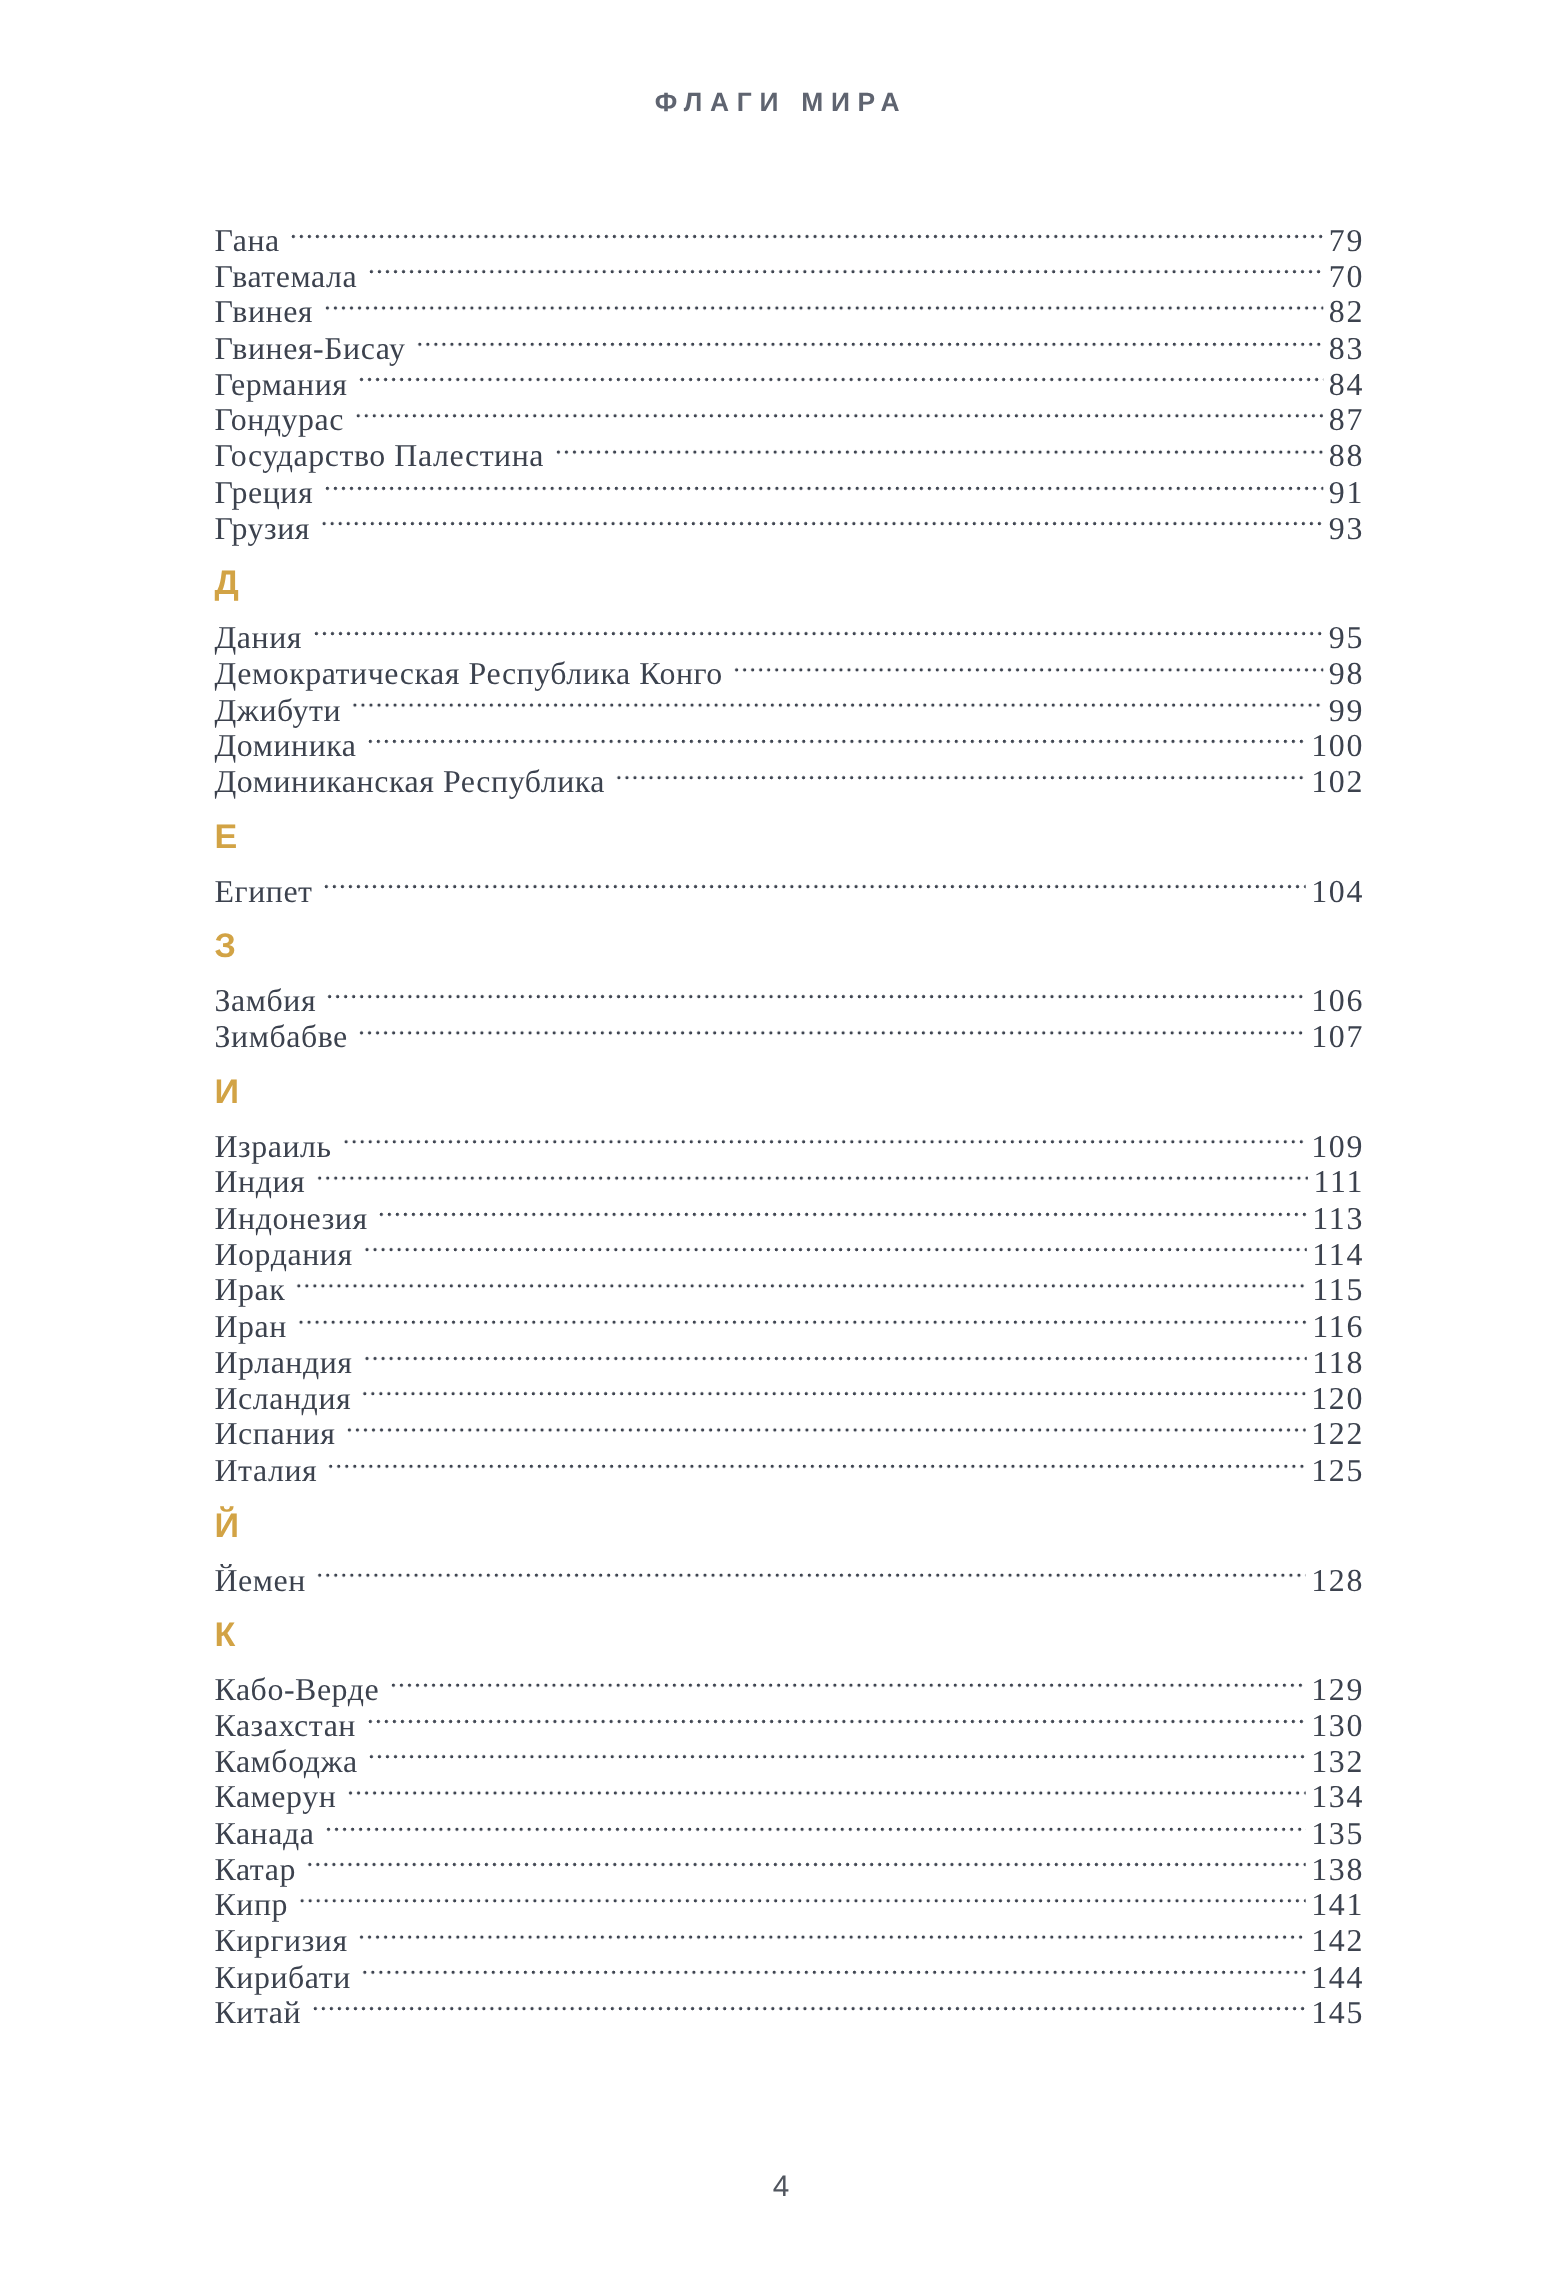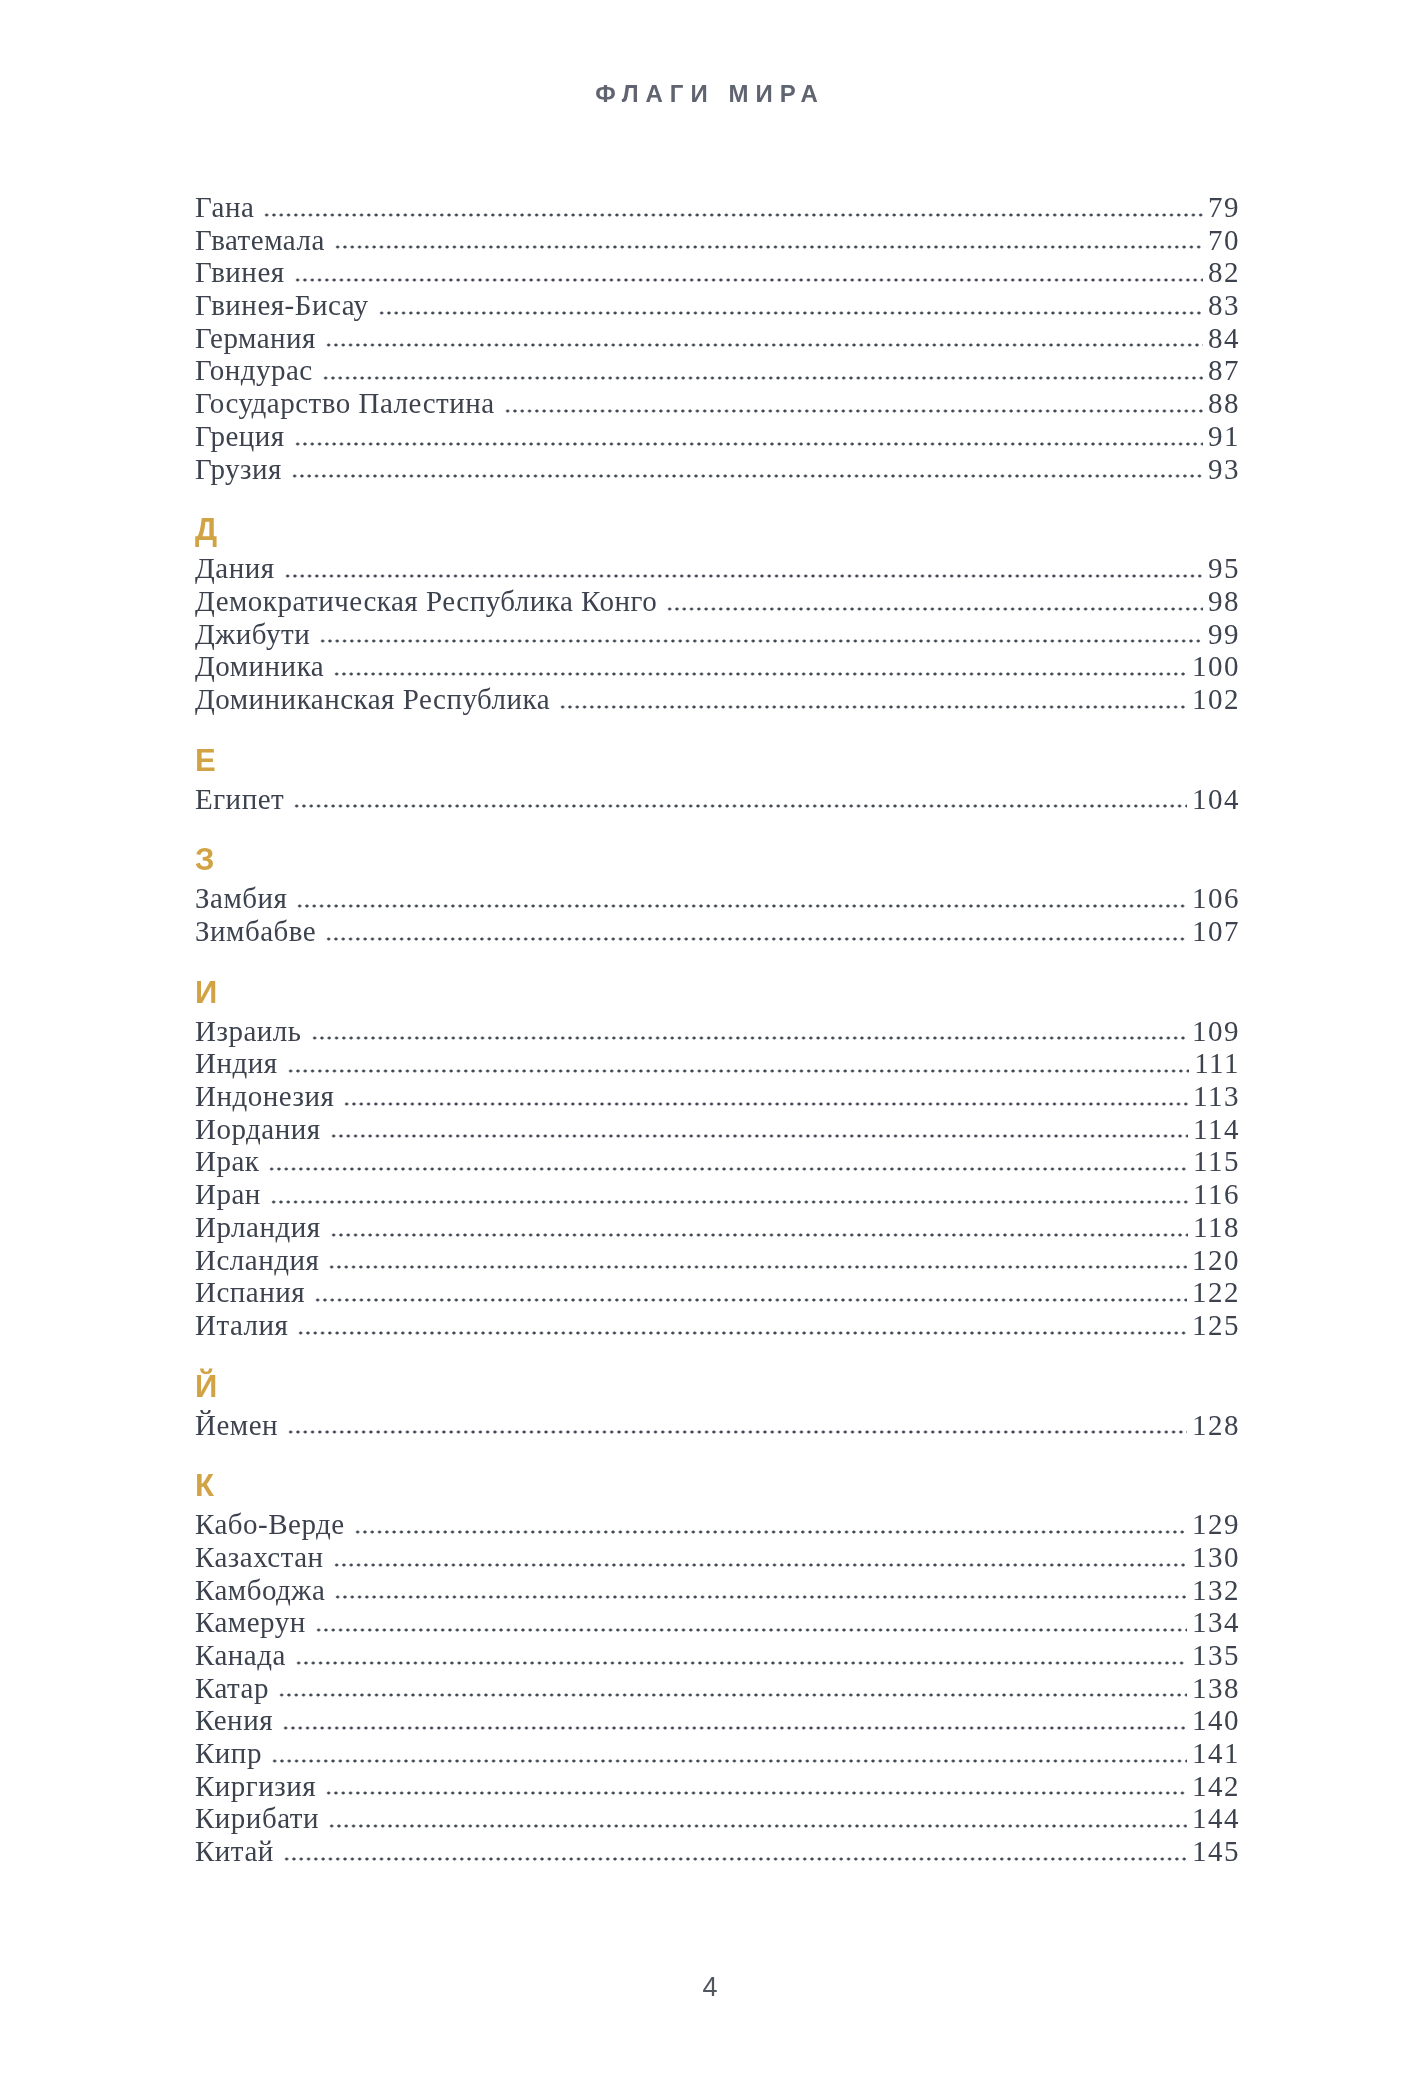--- a/index.html
+++ b/index.html
@@ -52,20 +52,21 @@
     margin-left:9px;
     margin-right:5px;
     background-image:radial-gradient(circle, #3e4450 1.3px, transparent 1.75px);
     background-size:7.3px 4px;
     background-repeat:repeat-x;
     background-position:left 0 bottom 7px;
   }
   .entry .num{
     white-space:nowrap;
     letter-spacing:1.5px;
+    margin-top:12px;
   }
   .page-footer{
     position:absolute;top:1972px;left:0;width:1420px;
     text-align:center;
     font-family:"Liberation Sans", sans-serif;
     font-size:27px;
     color:var(--footer-gray);
     line-height:30px;
   }
 </style>
@@ -258,25 +259,20 @@
         <span class="name">Канада</span>
         <span class="dots"></span>
         <span class="num">135</span>
       </div>
       <div class="entry">
         <span class="name">Катар</span>
         <span class="dots"></span>
         <span class="num">138</span>
       </div>
       <div class="entry">
-        <span class="name">Кения</span>
-        <span class="dots"></span>
-        <span class="num">140</span>
-      </div>
-      <div class="entry">
         <span class="name">Кипр</span>
         <span class="dots"></span>
         <span class="num">141</span>
       </div>
       <div class="entry">
         <span class="name">Киргизия</span>
         <span class="dots"></span>
         <span class="num">142</span>
       </div>
       <div class="entry">

